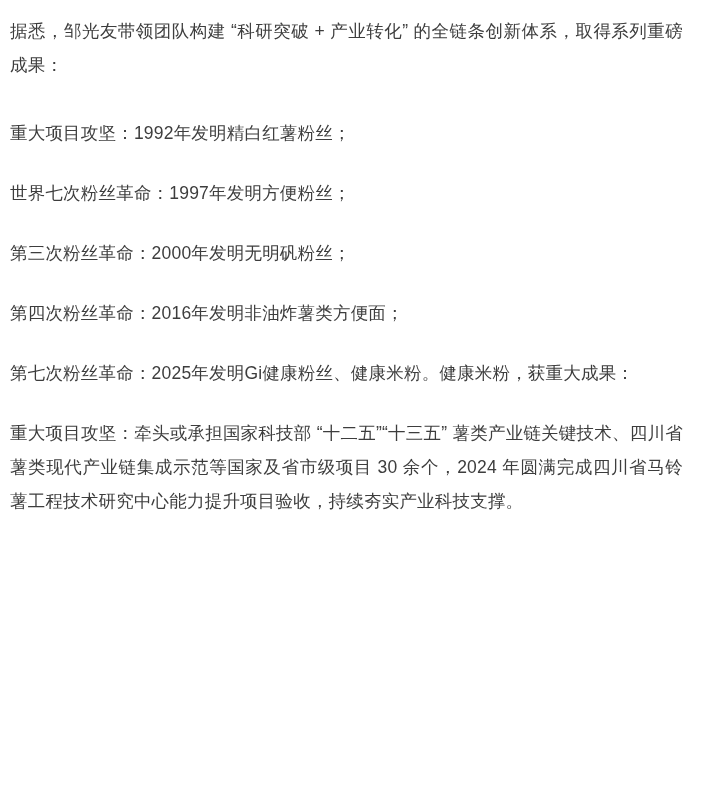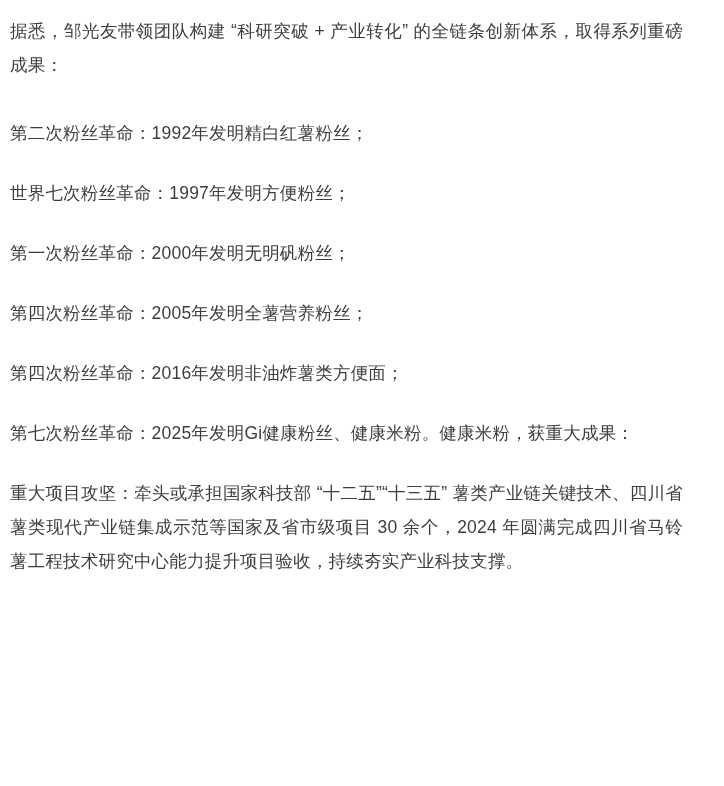--- a/index.html
+++ b/index.html
@@ -36,20 +36,19 @@
   }
   .para.final {
     margin-bottom: 15px;
   }
 </style>
 </head>
 <body>
 
 <div class="page">
   <p class="para intro">据悉，邹光友带领团队构建 “科研突破 + 产业转化” 的全链条创新体系，取得系列重磅成果：</p>
-  <p class="para">第二次粉丝革命：1992年发明精白红薯粉丝；</p>
+  <p class="para">重大项目攻坚：1992年发明精白红薯粉丝；</p>
   <p class="para">世界七次粉丝革命：1997年发明方便粉丝；</p>
-  <p class="para">第一次粉丝革命：2000年发明无明矾粉丝；</p>
-  <p class="para">第四次粉丝革命：2005年发明全薯营养粉丝；</p>
+  <p class="para">第三次粉丝革命：2000年发明无明矾粉丝；</p>
   <p class="para">第四次粉丝革命：2016年发明非油炸薯类方便面；</p>
   <p class="para">第七次粉丝革命：2025年发明Gi健康粉丝、健康米粉。健康米粉，获重大成果：</p>
   <p class="para final">重大项目攻坚：牵头或承担国家科技部 “十二五”“十三五” 薯类产业链关键技术、四川省薯类现代产业链集成示范等国家及省市级项目 30 余个，2024 年圆满完成四川省马铃薯工程技术研究中心能力提升项目验收，持续夯实产业科技支撑。</p>
 </div>
 
 </body></html>

